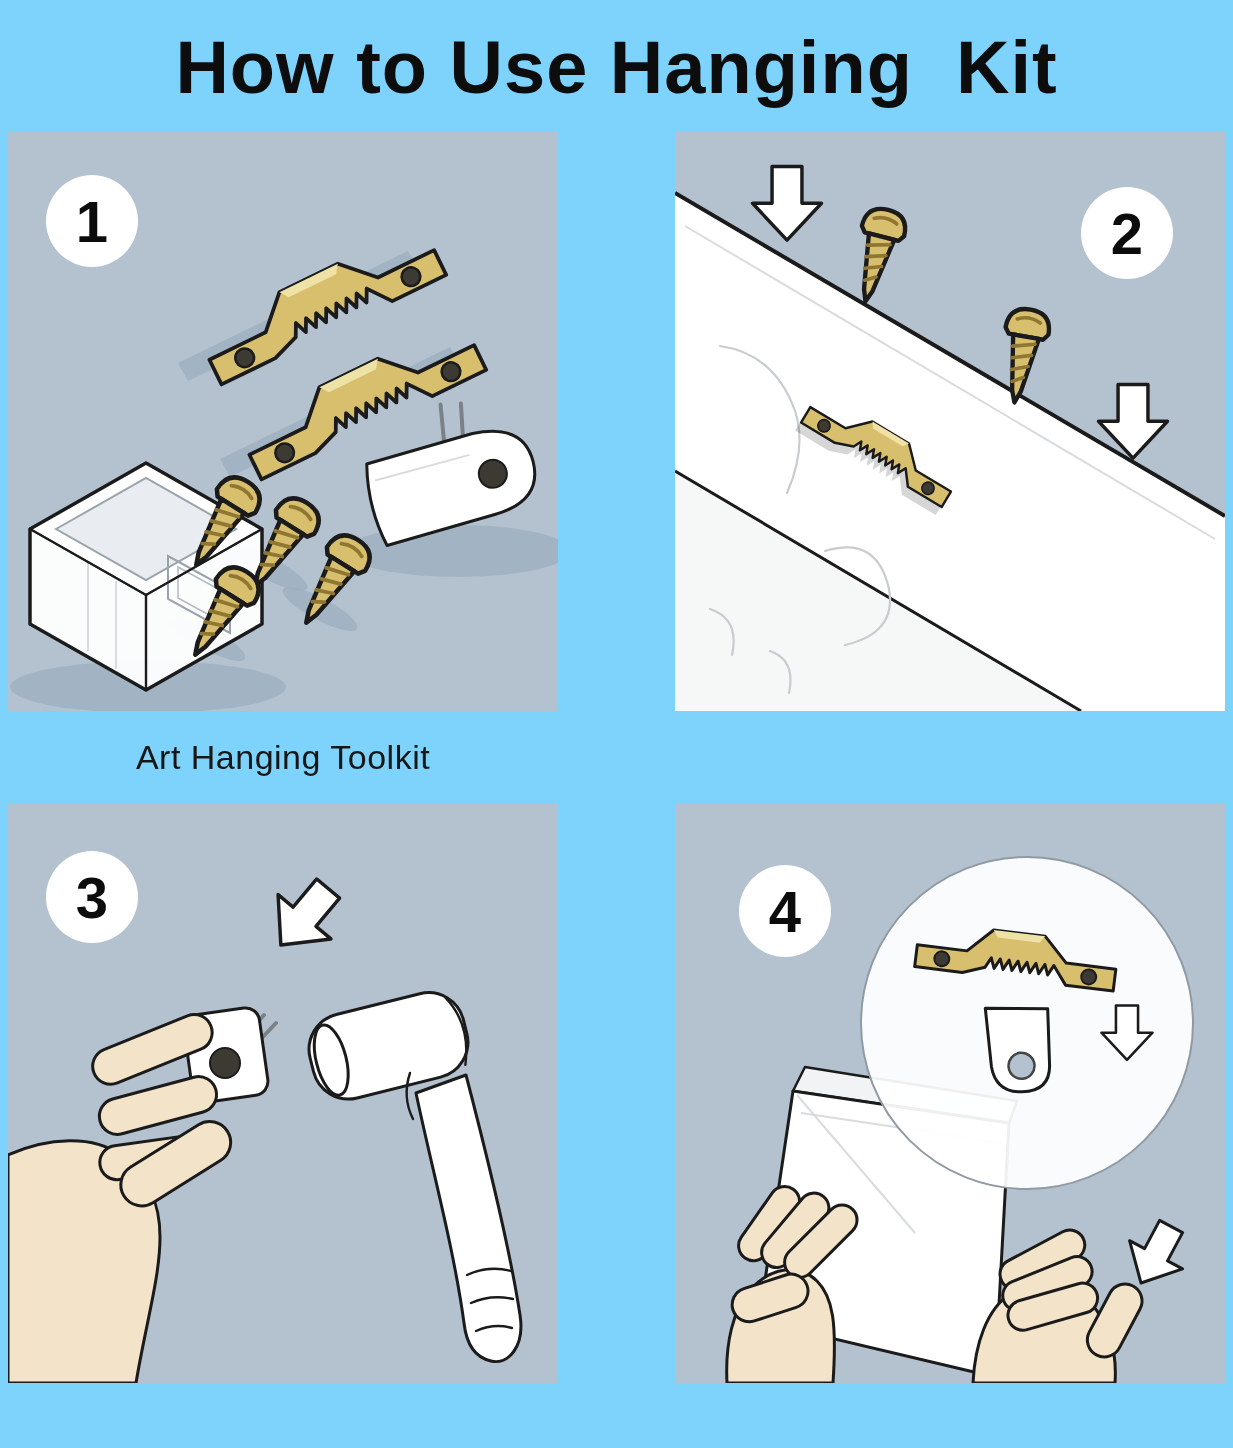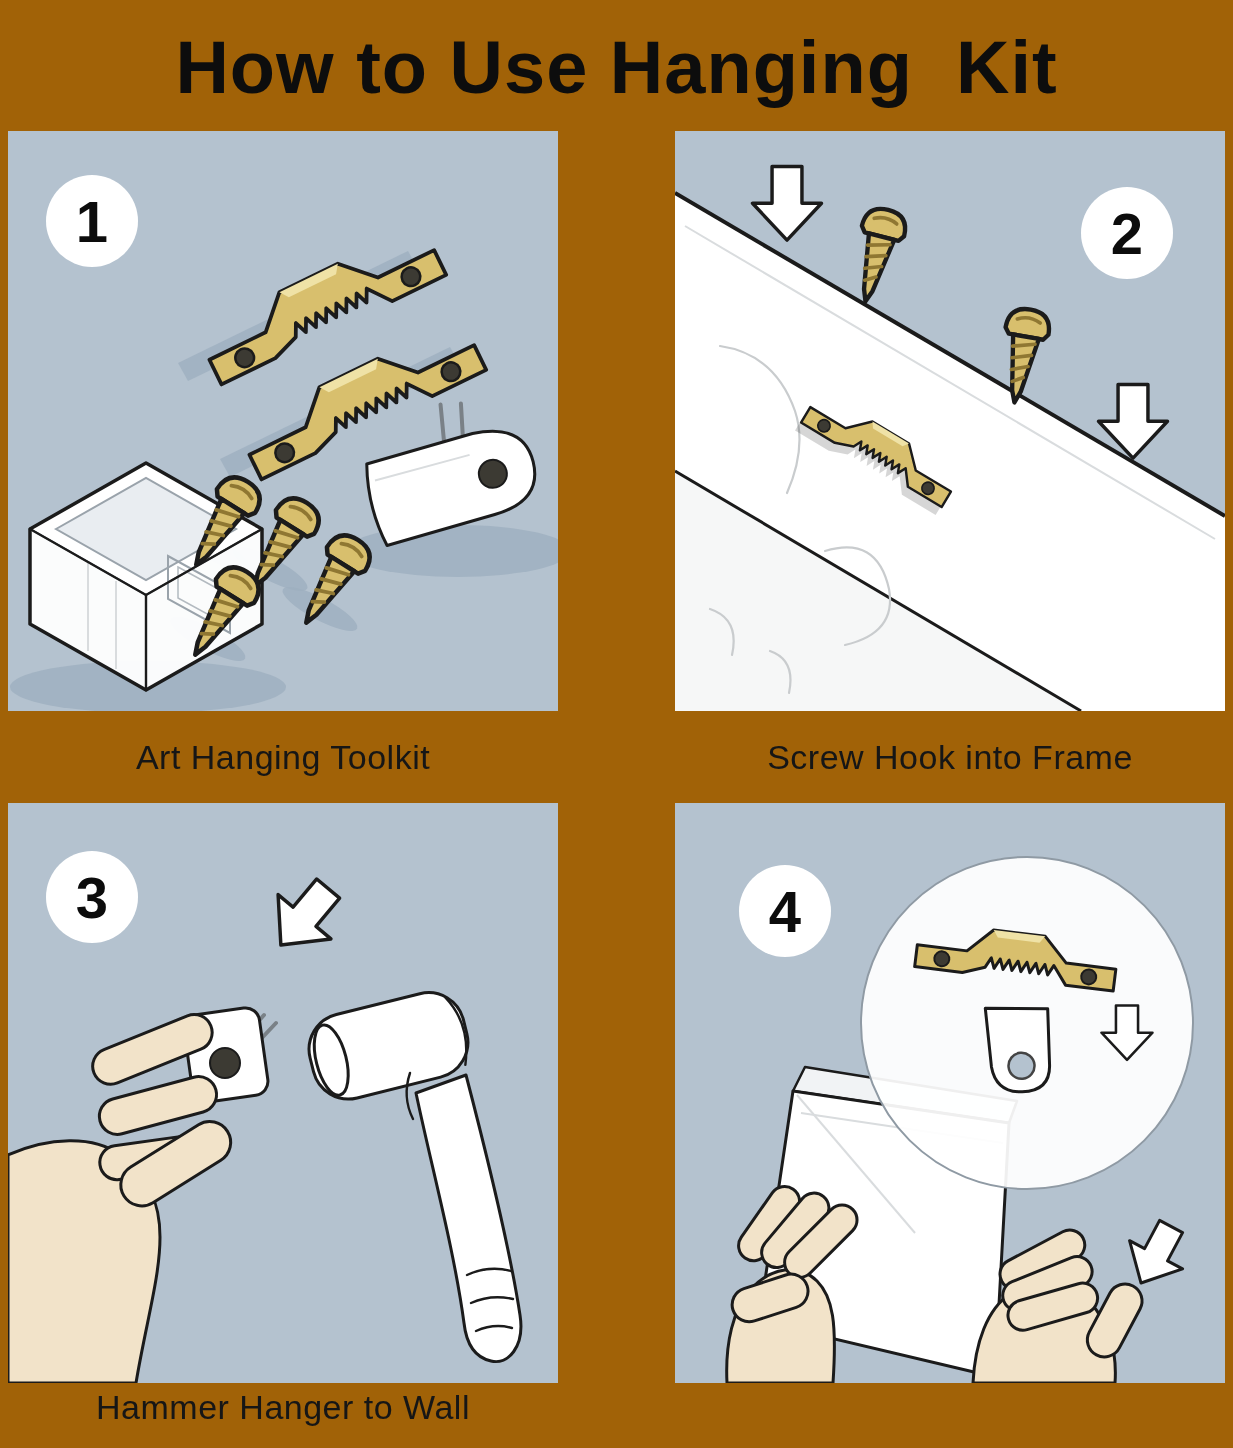--- a/index.html
+++ b/index.html
@@ -1,17 +1,17 @@
 <!DOCTYPE html>
 <html style="--panel_bg: #b4c2cf; --brass: #d8bf6d; --brass_dark: #8f7732; --outline: #1b1b1b; --skin: #f2e3c9; --shadow: #9dafbf; --white: #ffffff;"><head>
 <meta charset="utf-8">
 <style>
   html,body{margin:0;padding:0;background:#fff;}
   .page{
-    width:1233px;height:1448px;background:#a16207;overflow:hidden;
+    width:1233px;height:1448px;background:#7dd3fc;overflow:hidden;
     font-family:"Liberation Sans",sans-serif;color:#111;position:relative;
   }
   .page-title{
     margin:0;padding:14px 0 0 0;text-align:center;
     font-size:74px;font-weight:600;letter-spacing:1px;color:#0d0d0d;
     white-space:pre;line-height:1.45;
   }
   .grid{
     display:grid;grid-template-columns:550px 550px;
     justify-content:space-between;padding:10px 8px 0 8px;
@@ -188,21 +188,20 @@
             <polygon class="white-shape" points="-13,-30 13,-30 13,2 30,2 0,34 -30,2 -13,2"></polygon>
           </g>
           <g transform="translate(458,288) scale(1.15)">
             <polygon class="white-shape" points="-13,-30 13,-30 13,2 30,2 0,34 -30,2 -13,2"></polygon>
           </g>
         </svg>
         <div class="badge" style="right:52px;top:56px;">
           <span>2</span>
         </div>
       </div>
-      <figcaption class="cap-row1">Screw Hook into Frame</figcaption>
     </figure>
 
     <figure>
       <div class="panel-canvas">
         <svg viewBox="0 0 550 580">
 
           <g transform="translate(298,112) rotate(40) scale(1.15)">
             <polygon class="white-shape" points="-13,-30 13,-30 13,2 30,2 0,34 -30,2 -13,2"></polygon>
           </g>
 
@@ -229,21 +228,20 @@
             <rect class="skin-shape" x="86" y="252" width="126" height="36" rx="18" transform="rotate(-22 86 270)"></rect>
             <rect class="skin-shape" x="92" y="300" width="120" height="36" rx="18" transform="rotate(-15 92 318)"></rect>
             <rect class="skin-shape" x="92" y="345" width="100" height="34" rx="17" transform="rotate(-8 92 362)"></rect>
             <rect class="skin-shape" x="116" y="372" width="122" height="42" rx="21" transform="rotate(-32 116 393)"></rect>
           </g>
         </svg>
         <div class="badge" style="left:38px;top:48px;">
           <span>3</span>
         </div>
       </div>
-      <figcaption class="cap-row2">Hammer Hanger to Wall</figcaption>
     </figure>
 
     <figure>
       <div class="panel-canvas">
         <svg viewBox="0 0 550 580">
           <defs>
             <path id="saw4" d="M0,30 L50,30 L74,6 L126,6 L150,30 L200,30 L200,52 L152,52 L138,34 L133,44 L129,34 L124,44 L120,34 L115,44 L111,34 L106,44 L102,34 L97,44 L93,34 L88,44 L84,34 L79,44 L75,34 L70,44 L48,52 L0,52 Z"></path>
           </defs>
 
           <g>

